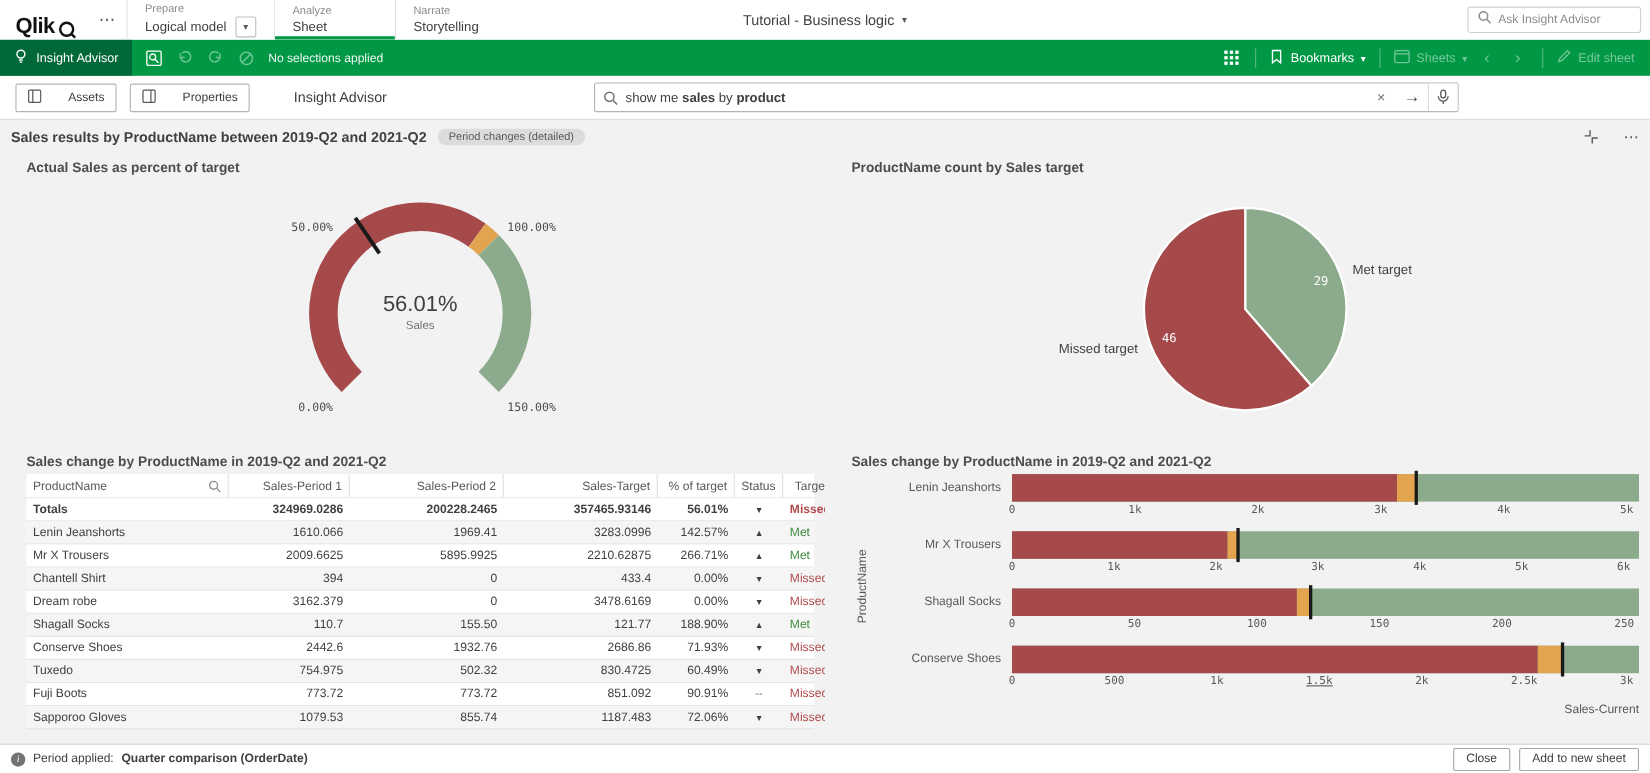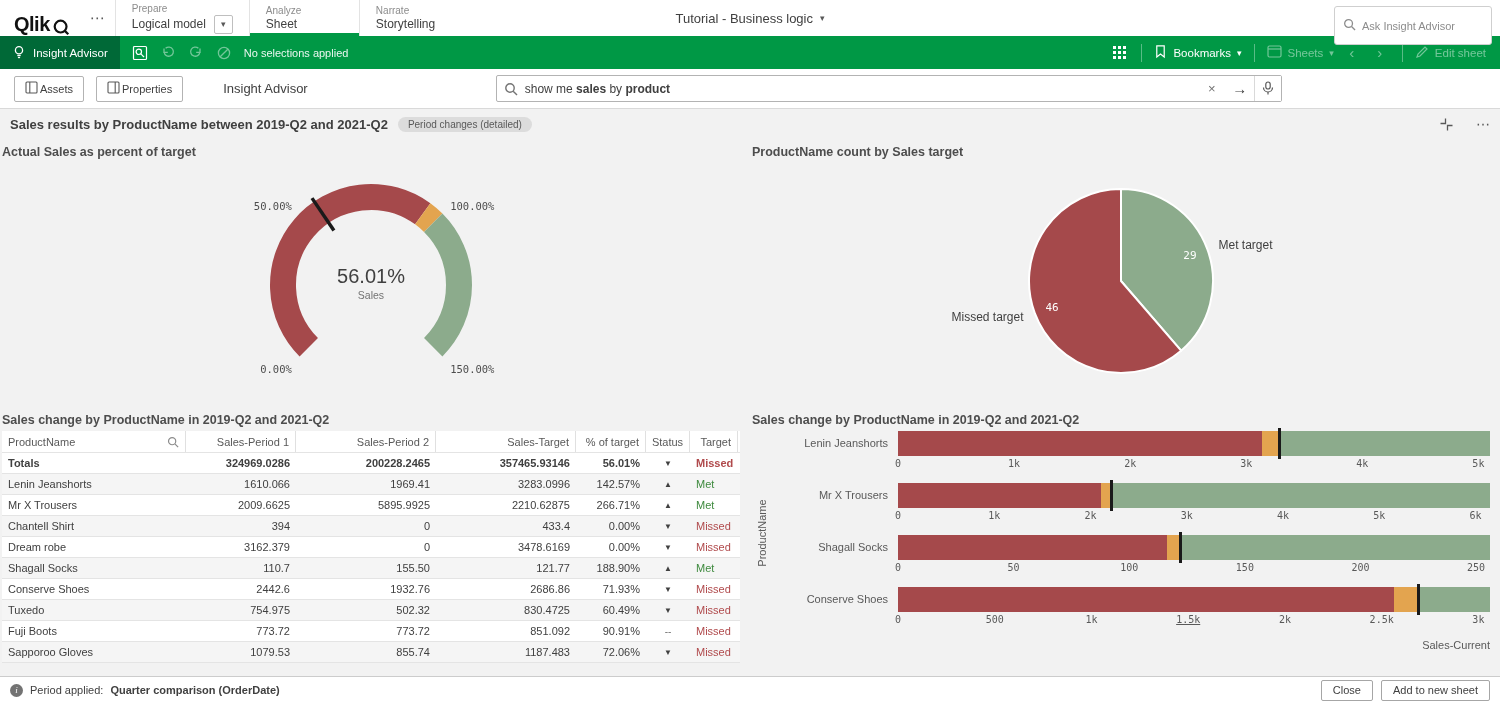--- a/index.html
+++ b/index.html
@@ -18,61 +18,61 @@
     border-left:1px solid #e3e3e3;gap:1px;position:relative;min-width:110px;}
   .nav-item:last-of-type{border-right:1px solid #e3e3e3;}
   .nav-group{font-size:10px;color:#8c8c8c;line-height:1.1;}
   .nav-label{font-size:12px;color:#404040;line-height:1.2;display:flex;align-items:center;gap:8px;}
   .nav-item.active{box-shadow:inset 0 -3px 0 #009845;}
   .dd-box{width:19px;height:19px;border:1px solid #bfbfbf;border-radius:2px;background:#fff;
     font-size:8px;color:#595959;display:flex;align-items:center;justify-content:center;}
   .app-title{position:absolute;left:50%;top:0;bottom:0;transform:translateX(-50%);
     display:flex;align-items:center;gap:7px;font-size:13px;color:#404040;}
   .caret{font-size:9px;color:#595959;}
-  .top-search{position:absolute;right:8px;top:6px;width:158px;height:39px;border:1px solid #cfcfcf;
+  .top-search{position:absolute;right:8px;top:6px;width:158px;height:24px;border:1px solid #cfcfcf;
     border-radius:3px;background:#fff;display:flex;align-items:center;gap:6px;padding:0 8px;color:#8c8c8c;}
   .top-search .ph{font-size:11px;}
 
   
   .toolbar{flex:0 0 33px;background:#009845;display:flex;align-items:stretch;color:#fff;}
   .ia-chip{background:#006937;display:flex;align-items:center;gap:7px;padding:0 12px;
     font-size:11.5px;color:#fff;border:none;}
   .tb-icon{width:28px;display:flex;align-items:center;justify-content:center;background:none;border:none;color:#fff;}
   .dim{opacity:.45;}
   .tb-text{font-size:11px;opacity:.92;display:flex;align-items:center;padding-left:6px;}
   .tb-right{margin-left:auto;display:flex;align-items:center;padding-right:10px;}
   .tb-divider{width:1px;height:18px;background:rgba(255,255,255,.35);margin:0 8px;align-self:center;}
   .tb-group{display:flex;align-items:center;gap:6px;font-size:11.5px;background:none;border:none;color:#fff;padding:0 4px;}
   .tb-group .caret{color:#fff;}
 
   
   .subheader{flex:0 0 40px;background:#fff;border-bottom:1px solid #d9d9d9;display:flex;
     align-items:center;padding:0 14px;}
-  .btn-outline{display:flex;align-items:center;gap:2px;border:1px solid #b3b3b3;border-radius:2px;
+  .btn-outline{display:flex;align-items:center;gap:24px;border:1px solid #b3b3b3;border-radius:2px;
     height:26px;padding:0 10px;font-size:11px;color:#404040;background:#fff;margin-right:12px;}
   .panel-title{font-size:13px;color:#404040;margin-left:28px;}
   .search-box{margin-left:188px;width:786px;height:27px;border:1px solid #b3b3b3;border-radius:2px;
     display:flex;align-items:center;background:#fff;}
   .sb-icon{color:#737373;display:flex;align-items:center;justify-content:center;width:28px;background:none;border:none;}
   .search-query{flex:1;font-size:12px;color:#404040;white-space:nowrap;overflow:hidden;}
   .search-query .b{font-weight:bold;}
   .sb-clear{font-size:13px;color:#737373;}
   .sb-go{font-size:15px;color:#404040;font-weight:bold;}
   .mic-btn{width:27px;height:100%;border:none;border-left:1px solid #d9d9d9;background:#fff;
     display:flex;align-items:center;justify-content:center;color:#595959;}
 
   
   .content{flex:1;background:#f2f2f2;overflow:hidden;display:flex;flex-direction:column;}
   .results-header{flex:0 0 30px;display:flex;align-items:center;gap:10px;padding:0 10px;}
   .results-title{font-size:13px;font-weight:bold;color:#404040;}
   .badge{background:#dcdcdc;border-radius:9px;padding:2px 10px;font-size:10px;color:#595959;}
   .rh-icons{margin-left:auto;display:flex;gap:16px;align-items:center;color:#595959;}
   .rh-icons .more{font-size:14px;background:none;border:none;color:#595959;}
   .charts{flex:1;display:grid;grid-template-columns:750px 750px;grid-template-rows:268px 1fr;}
-  .panel{padding:6px 10px 0 2px;overflow:hidden;position:relative;}
+  .panel{padding:6px 10px 0 24px;overflow:hidden;position:relative;}
   .panel-h{font-size:12.5px;font-weight:600;color:#4d4d4d;margin-bottom:4px;}
   .chart-svg{display:block;margin:0 auto;}
 
   
   .qtable{font-size:11px;color:#404040;}
   .trow{display:grid;grid-template-columns:184px 110px 140px 140px 70px 44px 48px;
     height:21px;align-items:center;background:#fff;border-bottom:1px solid #e4e4e4;}
   .trow.head{height:22px;color:#595959;}
   .trow.head .c{display:flex;align-items:center;height:100%;border-right:1px solid #e0e0e0;}
   .trow.head .c.num{justify-content:flex-end;}

